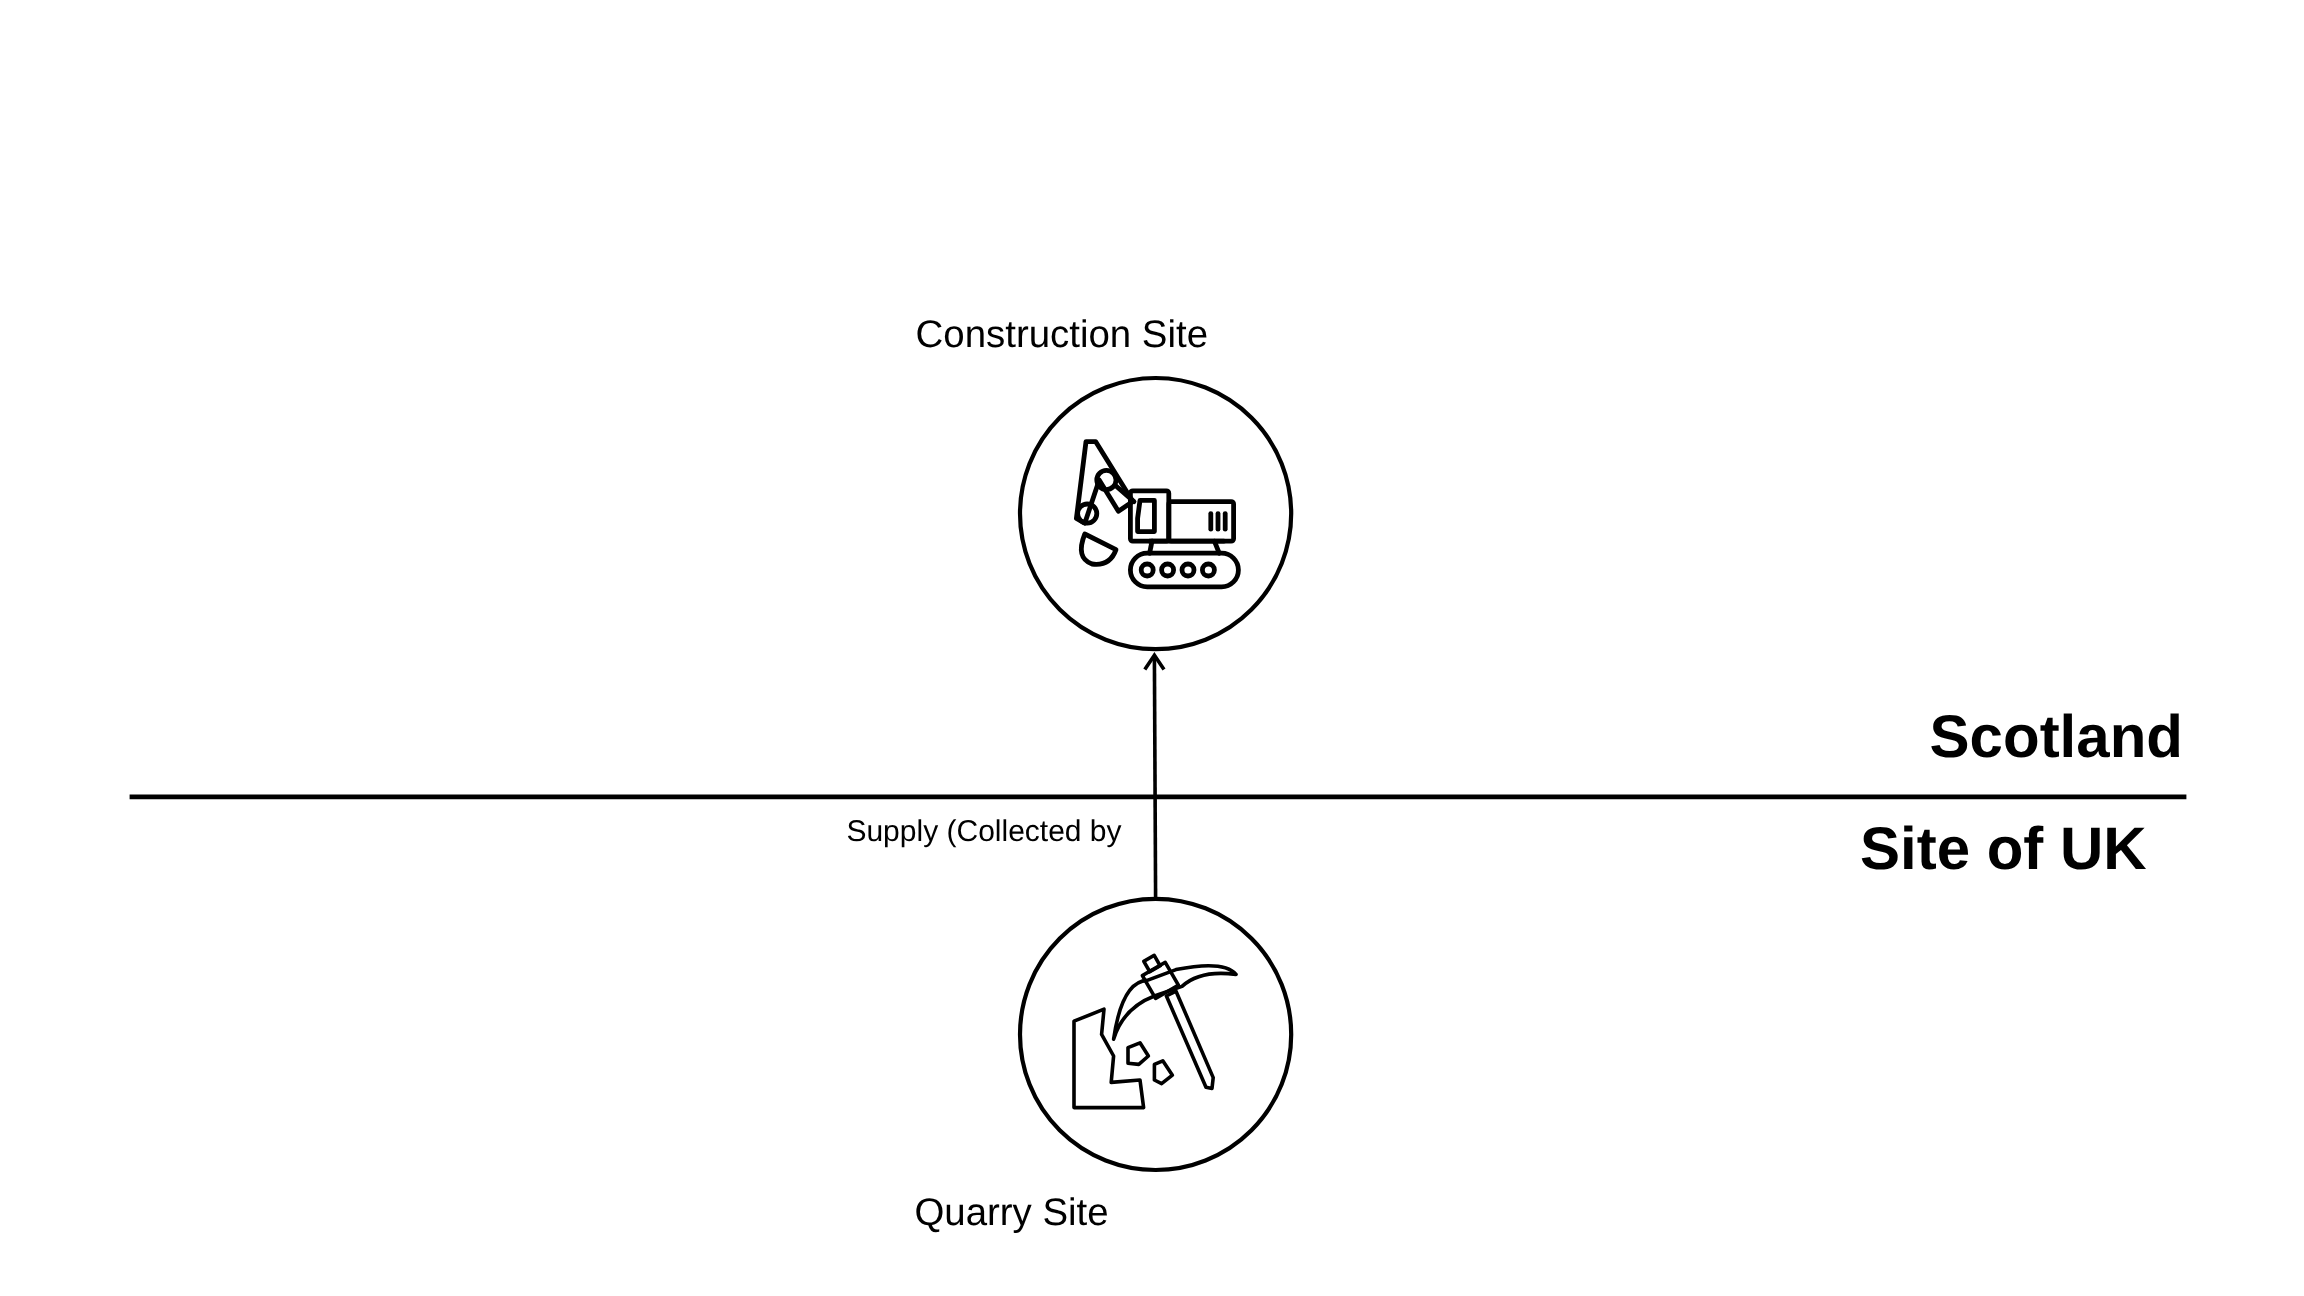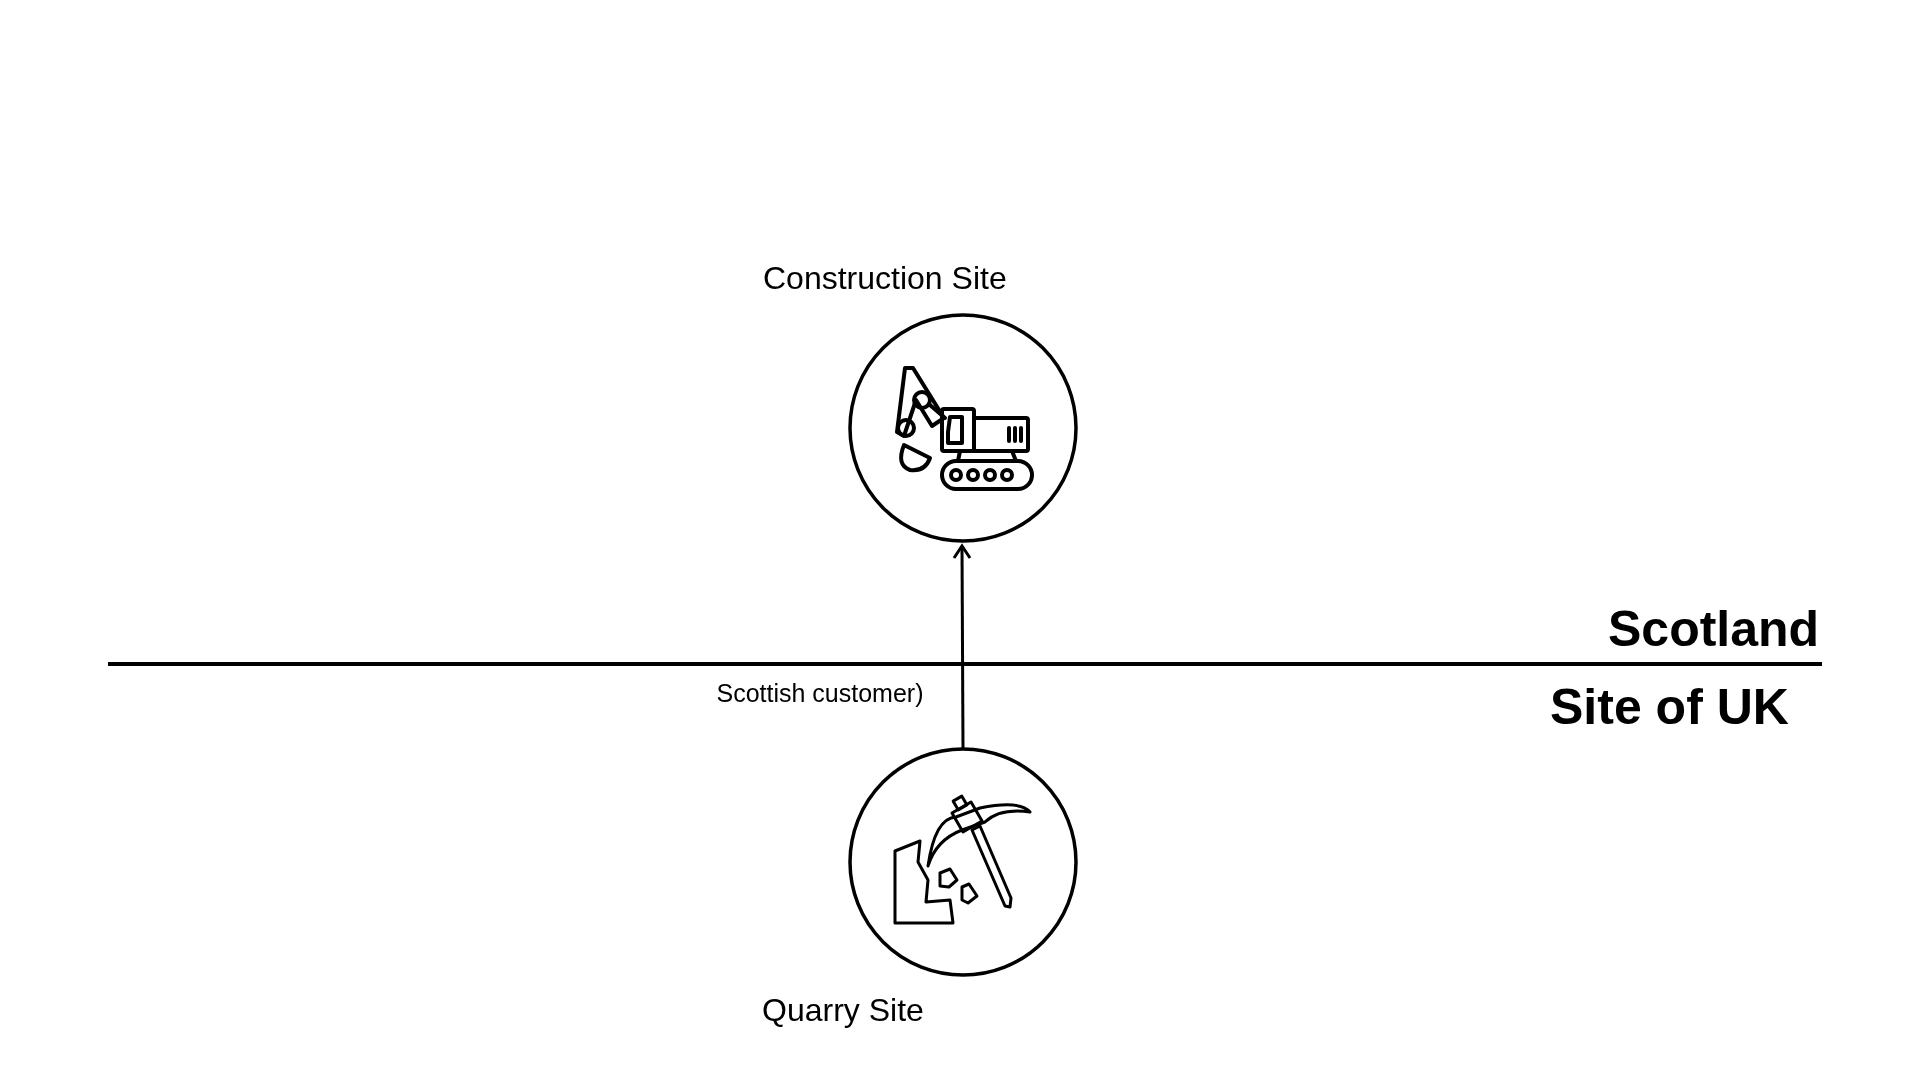--- a/index.html
+++ b/index.html
@@ -66,17 +66,17 @@
 
     <polygon points="940,873 950,869 957,880 949,887 940,886"></polygon>
     <polygon points="962,887 969,884 977,896 968,903 962,900"></polygon>
   </g>
 </svg>
 
 <div class="node-label" style="left:763px; top:260px;">Construction Site</div>
 <div class="node-label" style="left:762px; top:992px;">Quarry Site</div>
 
 <div class="edge-label" style="left:670px; top:674px;">
-  <div>Scottish customer)</div>
+  <div>Supply (Collected by</div>
 </div>
 
-<div class="region-label" style="left:1608px; top:600px;">Scotland</div>
+<div class="region-label" style="left:1608px; top:585px;">Scotland</div>
 <div class="region-label" style="left:1550px; top:678px;">Site of UK</div>
 
 </body></html>

